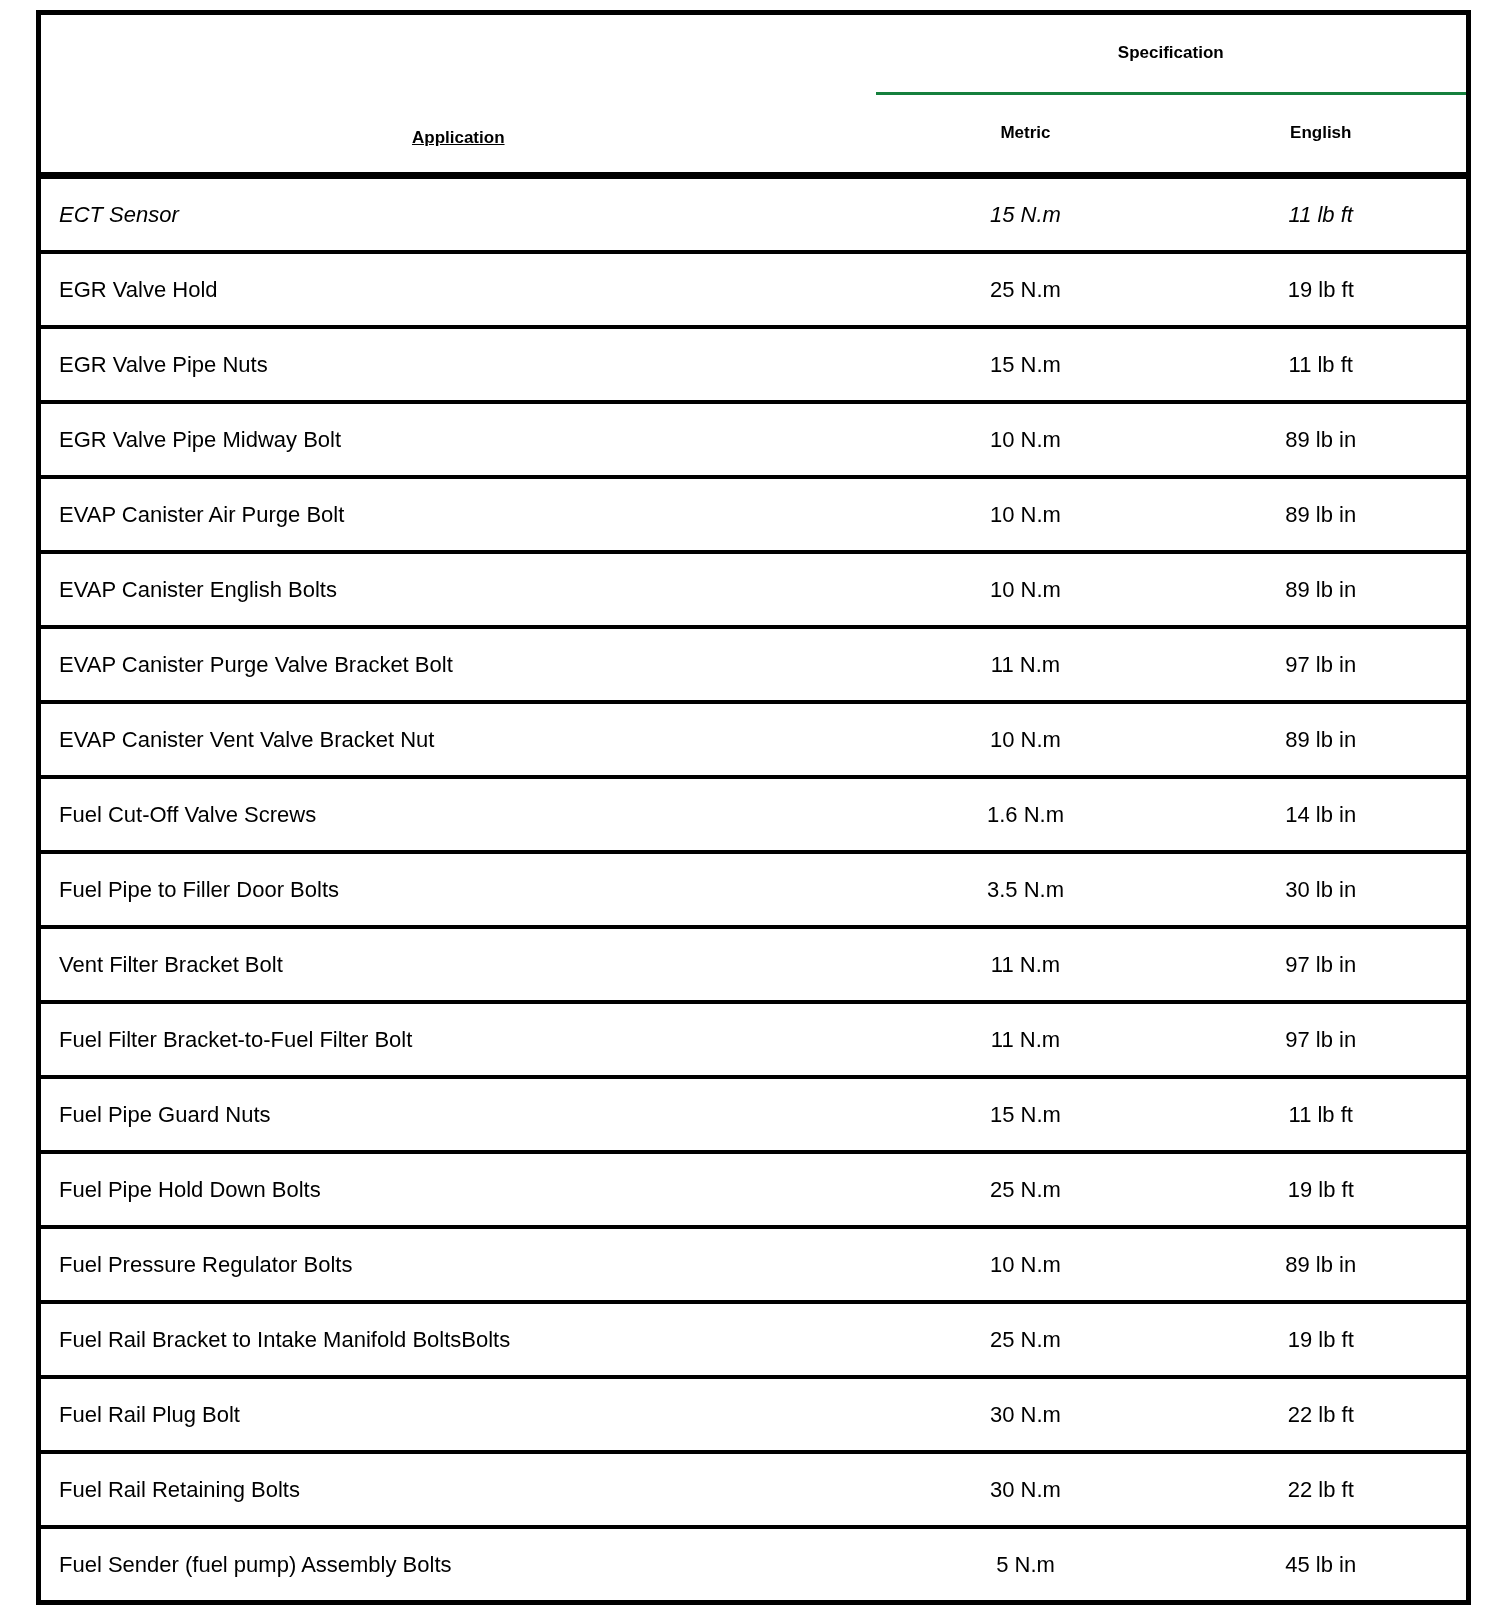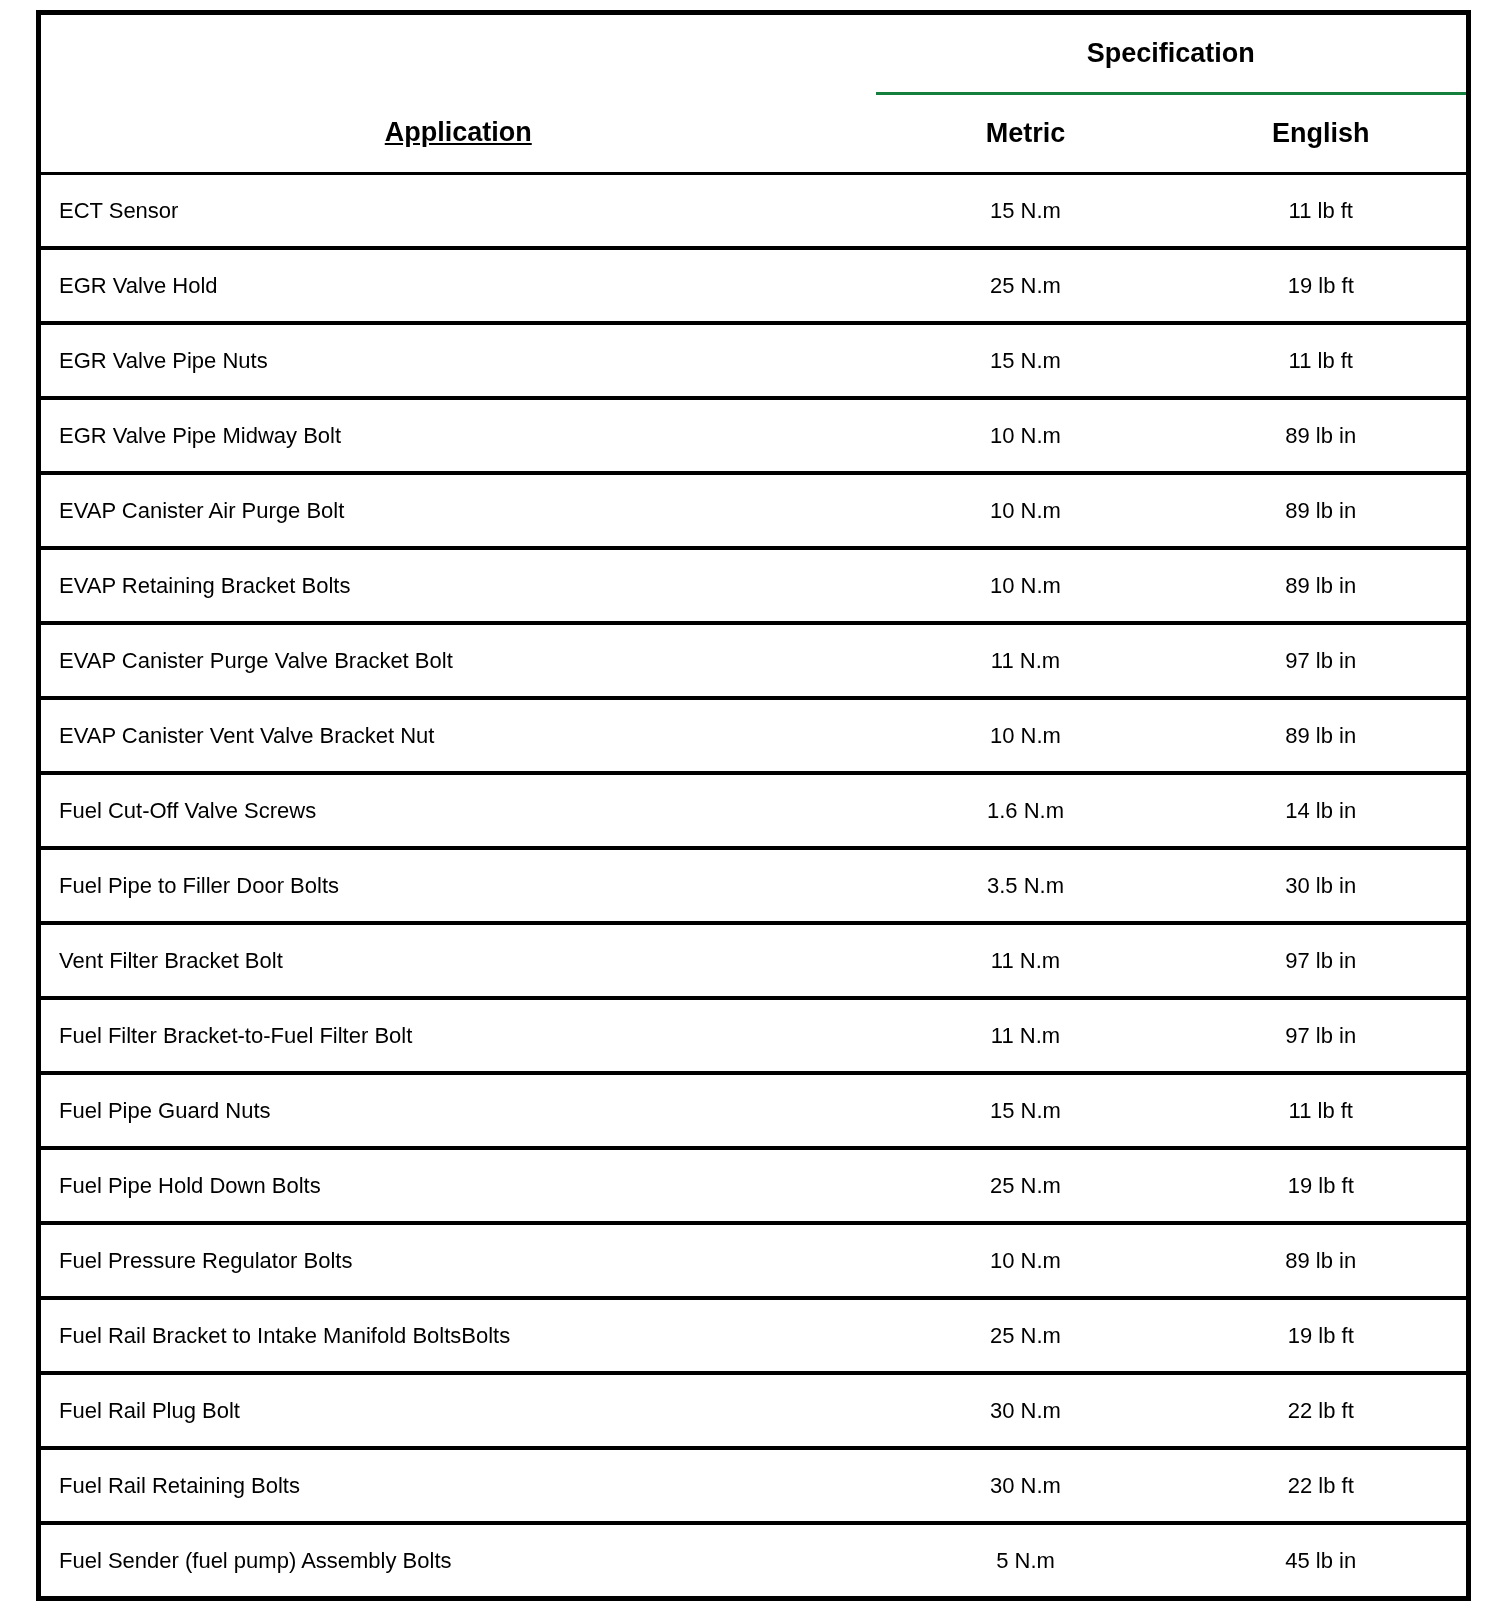--- a/index.html
+++ b/index.html
@@ -34,25 +34,25 @@
   }
   table.spec-table { border: 5px solid #000; }
 
   
   th.col-spec, th.col-metric, td.cell-metric { border-left: 3px solid #000; }
   th.col-english, td.cell-english { border-left: 3px solid #000; }
 
   
   tr.header-sub th { border-top: 3px solid #15803d; }
   tbody tr { border-top: 4px solid #000; }
-  tbody tr:first-child { border-top: 3px solid #000000; }
+  tbody tr:first-child { border-top: 7px solid #000000; font-style: italic; }
 
   th {
     font-weight: bold;
-    font-size: 27px;
+    font-size: 17px;
     text-align: center;
     padding: 0;
   }
   th.col-app {
     vertical-align: bottom;
     padding-bottom: 24px;
     height: 133px; 
     text-decoration: underline;
   }
   tr.header-top th.col-spec {
@@ -118,21 +118,21 @@
           <td class="cell-app">EGR Valve Pipe Midway Bolt</td>
           <td class="cell-metric">10 N.m</td>
           <td class="cell-english">89 lb in</td>
         </tr>
         <tr>
           <td class="cell-app">EVAP Canister Air Purge Bolt</td>
           <td class="cell-metric">10 N.m</td>
           <td class="cell-english">89 lb in</td>
         </tr>
         <tr>
-          <td class="cell-app">EVAP Retaining Bracket Bolts</td>
+          <td class="cell-app">EVAP Canister English Bolts</td>
           <td class="cell-metric">10 N.m</td>
           <td class="cell-english">89 lb in</td>
         </tr>
         <tr>
           <td class="cell-app">EVAP Canister Purge Valve Bracket Bolt</td>
           <td class="cell-metric">11 N.m</td>
           <td class="cell-english">97 lb in</td>
         </tr>
         <tr>
           <td class="cell-app">EVAP Canister Vent Valve Bracket Nut</td>

